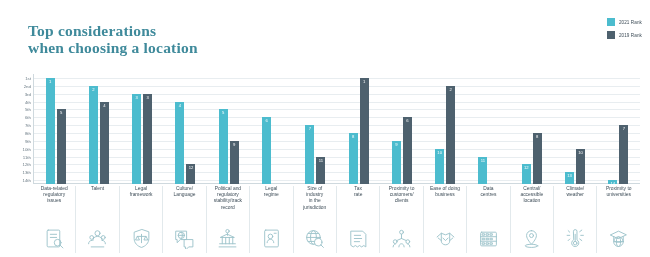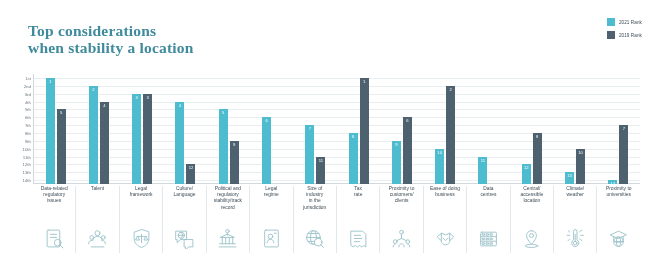--- a/index.html
+++ b/index.html
@@ -128,21 +128,21 @@
   }
   .icon-cell:first-child{border-left:none;}
   .icon-cell svg{display:block;}
 </style>
 </head>
 <body>
 
 <div id="page">
 
   <div class="title">Top considerations
-when stability a location</div>
+when choosing a location</div>
 
   <div class="legend">
     <div class="legend-row">
       <span class="legend-swatch" style="background:#4cbcce"></span>
       <span class="legend-label">2021 Rank</span>
     </div>
     <div class="legend-row">
       <span class="legend-swatch" style="background:#4e616e"></span>
       <span class="legend-label">2019 Rank</span>
     </div>

